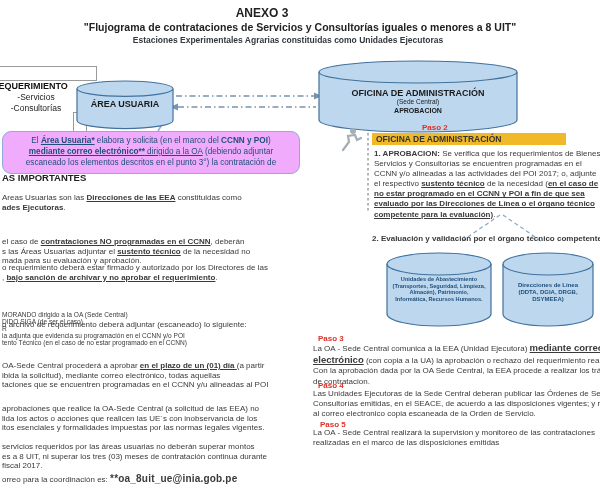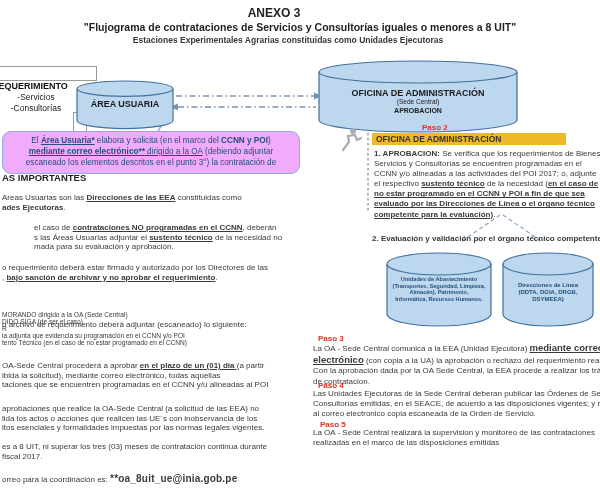--- a/index.html
+++ b/index.html
@@ -7,21 +7,21 @@
     width:600px;height:500px;position:relative;overflow:hidden;background:#ffffff;
     font-family:"Liberation Sans","DejaVu Sans",sans-serif;color:#3a3a3a;
   }
   .abs{position:absolute;}
   .nowrap div{white-space:nowrap;}
   .b{font-weight:700;}
   .u{text-decoration:underline;}
   .bu{font-weight:700;text-decoration:underline;}
   .bigbu{font-weight:700;text-decoration:underline;font-size:9.5px;}
   .bemail{font-weight:700;font-size:10px;letter-spacing:.2px;}
-  .hdr1{top:6px;left:12px;width:524px;text-align:center;font-size:12px;font-weight:700;color:#222;}
+  .hdr1{top:6px;left:0;width:524px;text-align:center;font-size:12px;font-weight:700;color:#222;}
   .hdr2{top:21px;left:0;width:600px;text-align:center;font-size:10.5px;font-weight:700;color:#222;}
   .hdr3{top:35px;left:0;width:576px;text-align:center;font-size:8.5px;font-weight:700;color:#33383f;}
   .paso{font-size:8px;font-weight:700;color:var(--paso_red);white-space:nowrap;}
   .notes{font-size:8px;line-height:9.5px;}
   .cyl svg{position:absolute;left:0;top:0;width:100%;height:100%;}
   .cylbody{fill:var(--cyl_fill);stroke:var(--cyl_stroke);stroke-width:1.2;}
   .cyltop{fill:var(--cyl_fill);stroke:var(--cyl_stroke);stroke-width:1.2;}
   .cyl-label{position:absolute;width:100%;text-align:center;color:#1a1a1a;}
   .cyl-label-tiny{position:absolute;width:100%;text-align:center;font-weight:700;color:var(--navy);}
   .bluebox{
@@ -93,21 +93,21 @@
     <div><span>El </span><span class="bu">Área Usuaria*</span><span> elabora y  solicita (en el marco del </span><span class="b">CCNN y POI</span><span>)</span></div>
     <div><span class="bu">mediante correo electrónico**</span><span class="u"> dirigido a la OA</span><span> (debiendo adjuntar</span></div>
     <div><span>escaneado los elementos descritos en el punto 3°) la contratación de</span></div>
   </div>
 
 <div class="abs" data-name="notas-importantes-heading" style="left:2px;top:172px;font-size:9.5px;font-weight:700;color:#222;">AS IMPORTANTES</div>
 <div class="abs notes nowrap" data-name="note-areas-usuarias" style="left:2px;top:193px;">
     <div><span>Areas Usuarias son las </span><span class="bu">Direcciones de las EEA</span><span> constituidas como</span></div>
     <div><span class="b">ades Ejecutoras</span><span>.</span></div>
   </div>
-<div class="abs notes nowrap" data-name="note-no-programadas" style="left:2px;top:223px;margin-left:32px;">
+<div class="abs notes nowrap" data-name="note-no-programadas" style="left:2px;top:237px;">
     <div><span>el caso de </span><span class="bu">contrataciones NO programadas en el CCNN</span><span>, deberán</span></div>
     <div><span>s las Áreas Usuarias adjuntar el  </span><span class="bu">sustento técnico</span><span> de la necesidad no</span></div>
     <div><span>mada para su evaluación y aprobación.</span></div>
   </div>
 <div class="abs notes nowrap" data-name="note-firmado" style="left:2px;top:263px;">
     <div><span>o requerimiento deberá estar firmado y autorizado por los Directores de las</span></div>
     <div><span>, </span><span class="bu">bajo sanción de archivar y no aprobar el requerimiento</span><span>.</span></div>
   </div>
 <div class="abs notes nowrap" data-name="note-adjuntar-header" style="left:2px;top:300px;margin-top:20px;">
     <div><span>o archivo de requerimiento deberá adjuntar (escaneado) lo siguiente:</span></div>
@@ -123,20 +123,21 @@
     <div><span>OA-Sede Central procederá a aprobar </span><span class="bu">en el plazo de un (01) día </span><span>(a partir</span></div>
     <div><span>ibida la solicitud), mediante correo electrónico, todas aquellas</span></div>
     <div><span>taciones que se encuentren programadas en el CCNN y/u alineadas al POI</span></div>
   </div>
 <div class="abs notes nowrap" data-name="note-aprobaciones" style="left:2px;top:404px;">
     <div><span>aprobaciones que realice la OA-Sede Central (a solicitud de las EEA) no</span></div>
     <div><span>lida los actos o acciones que realicen las UE´s con inobservancia de los</span></div>
     <div><span>itos esenciales y formalidades impuestas por las normas legales vigentes.</span></div>
   </div>
 <div class="abs notes nowrap" data-name="note-montos" style="left:2px;top:442px;">
+    <div><span>servicios requeridos por las áreas usuarias no deberán superar montos</span></div>
     <div><span>es a 8 UIT, ni superar los tres (03) meses de contratación continua durante</span></div>
     <div><span>fiscal 2017.</span></div>
   </div>
 <div class="abs notes nowrap" data-name="note-correo-coordinacion" style="left:2px;top:474px;">
     <div><span>orreo para la coordinación es: </span><span class="bemail">**oa_8uit_ue@inia.gob.pe</span></div>
   </div>
 
 <div class="abs" data-name="person-icon" style="left:339px;top:126px;width:24px;height:26px;">
   <svg viewBox="0 0 24 26" style="width:100%;height:100%;">
     <circle cx="14" cy="5" r="3" fill="#a5adb5"></circle>

